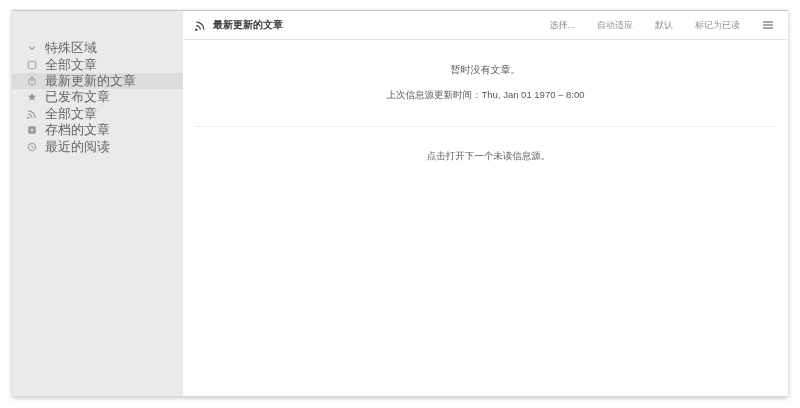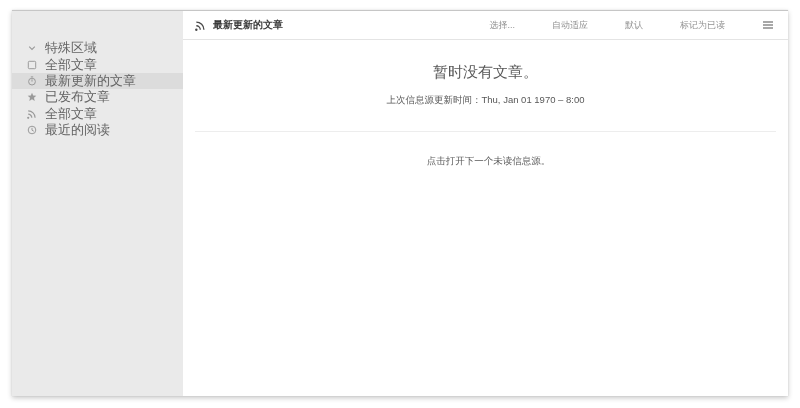--- a/index.html
+++ b/index.html
@@ -77,21 +77,21 @@
   .header-rss-icon svg { width: 11px; height: 11px; display: block; }
   .header-title {
     font-size: 10px;
     font-weight: bold;
     color: #3a3a3a;
     white-space: nowrap;
   }
   .header-actions {
     display: flex;
     align-items: center;
-    gap: 37px;
+    gap: 22px;
   }
   .action-btn {
     font-size: 9px;
     color: #919191;
     background: none;
     border: none;
     cursor: pointer;
     white-space: nowrap;
     font-family: inherit;
     padding: 0;
@@ -102,21 +102,21 @@
     display: inline-flex;
   }
   .menu-btn svg { width: 12px; height: 10px; display: block; }
   
   .content {
     flex: 1 1 auto;
     text-align: center;
   }
   .empty-title {
     padding-top: 23px;
-    font-size: 15px;
+    font-size: 10px;
     color: #585858;
   }
   .last-update {
     margin-top: 12px;
     font-size: 9.5px;
     color: #585858;
   }
   .content-divider {
     margin: 24px 12px 0 12px;
     border: none;
@@ -173,20 +173,29 @@
       </div>
       <div class="side-item">
         <span class="side-icon">
           <svg viewBox="0 0 10 10" fill="none" stroke="currentColor" stroke-width="1.2">
             <path d="M1.2 8.8 a0.1 0.1 0 0 1 0 0" stroke-linecap="round" stroke-width="2.2"></path>
             <path d="M1.2 5.2 a3.6 3.6 0 0 1 3.6 3.6"></path>
             <path d="M1.2 1.9 a6.9 6.9 0 0 1 6.9 6.9"></path>
           </svg>
         </span>
         <span>全部文章</span>
+      </div>
+      <div class="side-item">
+        <span class="side-icon">
+          <svg viewBox="0 0 10 10">
+            <rect x="1.2" y="1.2" width="7.6" height="7.6" rx="1.2" fill="currentColor"></rect>
+            <circle cx="5" cy="5" r="1.2" fill="#eaeaea"></circle>
+          </svg>
+        </span>
+        <span>存档的文章</span>
       </div>
       <div class="side-item">
         <span class="side-icon">
           <svg viewBox="0 0 10 10" fill="none" stroke="currentColor" stroke-width="1">
             <circle cx="5" cy="5" r="3.8"></circle>
             <path d="M5 2.8 L5 5.2 L6.8 6.2"></path>
           </svg>
         </span>
         <span>最近的阅读</span>
       </div>

